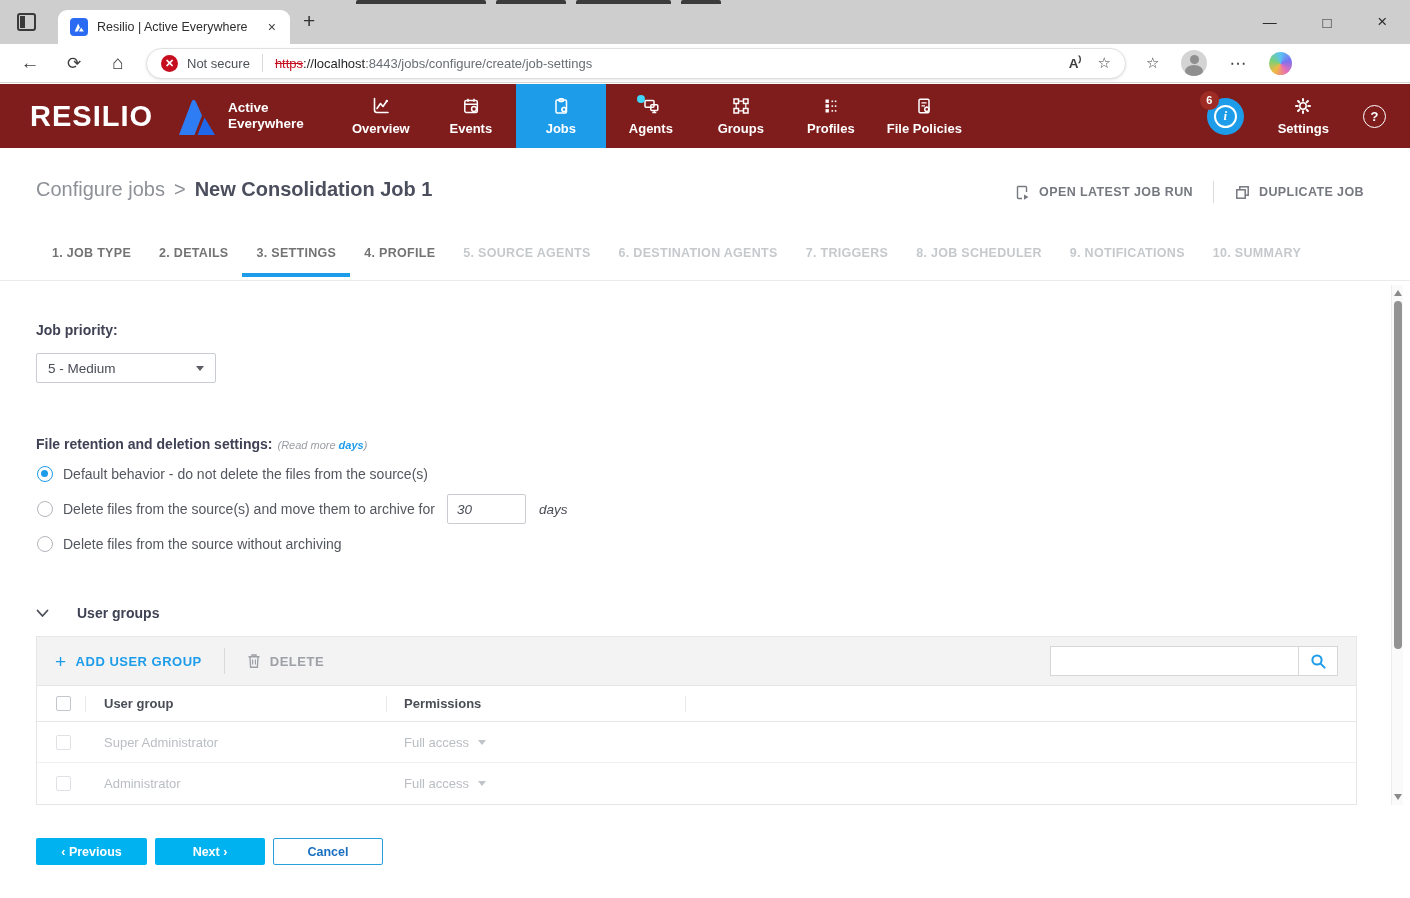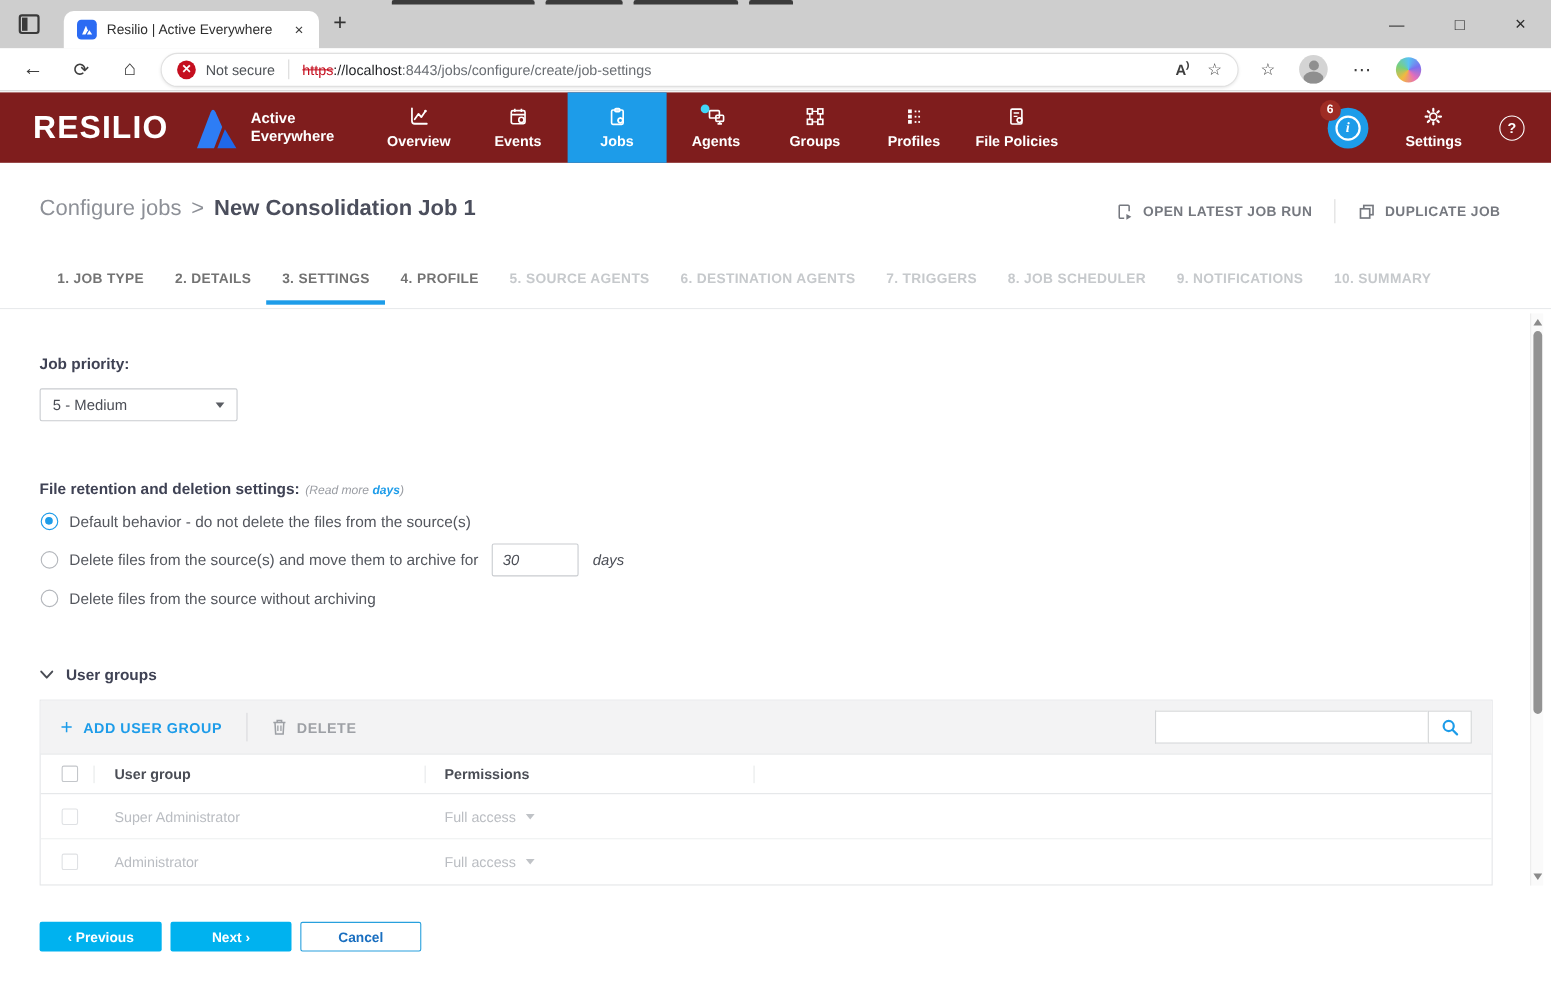--- a/index.html
+++ b/index.html
@@ -84,21 +84,21 @@
   .ret-more a { color:#1d9ce9; font-weight:700; text-decoration:none; }
 
   .radio-row { position:absolute; left:37px; display:flex; align-items:center; }
   .radio { width:16px; height:16px; border-radius:50%; border:1.5px solid #b3b6bb; background:#fff; flex:0 0 auto; position:relative; }
   .radio.sel { border-color:#1d9ce9; }
   .radio.sel::after { content:""; position:absolute; left:3px; top:3px; width:7px; height:7px; border-radius:50%; background:#1d9ce9; }
   .radio-label { margin-left:10px; font-size:14px; color:#54575e; }
   .days-input { width:79px; height:30px; border:1px solid #c9ccd0; border-radius:2px; margin-left:12px; font-size:13.5px; color:#4a4d55; padding:0 9px; font-family:"Liberation Sans",sans-serif;font-style:italic; }
   .days-suffix { margin-left:13px; font-size:13.5px; color:#4a4d55;font-style:italic; }
 
-  .ug-header { position:absolute; top:605px; left:36px; display:flex; align-items:center; gap:11px; cursor:pointer; }
+  .ug-header { position:absolute; top:605px; left:36px; display:flex; align-items:center; gap:28px; cursor:pointer; }
   .ug-title { font-size:14px; font-weight:700; color:#3f4254; }
 
   .table { position:absolute; top:636px; left:36px; width:1321px; background:#fff; border:1px solid #e4e6e8; }
   .tbl-toolbar { height:48px; background:#f3f3f4; display:flex; align-items:center; padding:0 18px; }
   .add-btn { display:flex; align-items:center; gap:9px; color:#1d9ce9; font-size:13px; font-weight:700; letter-spacing:.5px; cursor:pointer; }
   .add-plus { font-size:19px; font-weight:400; line-height:1; }
   .tb-div { width:1px; height:26px; background:#d9dadc; margin:0 22px; }
   .del-btn { display:flex; align-items:center; gap:9px; color:#9da0a5; font-size:13px; font-weight:700; letter-spacing:.5px; }
   .search-wrap { margin-left:auto; display:flex; }
   .search-input { width:248px; height:30px; border:1px solid #d4d6d8; border-right:none; background:#fff; padding:0 8px; font-size:13px; font-family:"Liberation Sans",sans-serif; }

